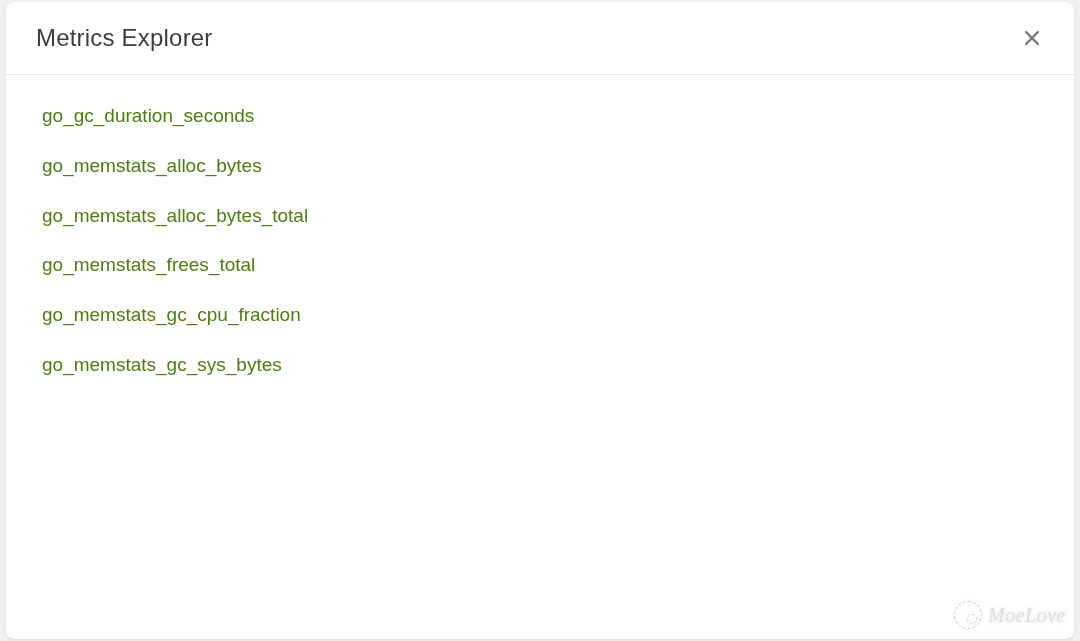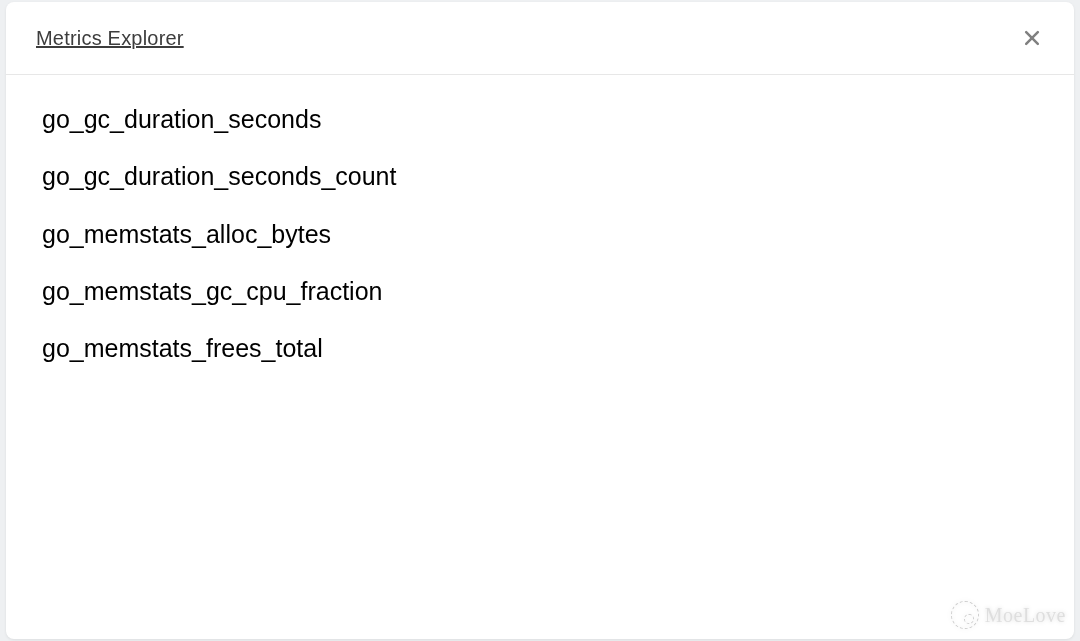--- a/index.html
+++ b/index.html
@@ -26,25 +26,24 @@
       overflow: hidden;
     }
     .modal-header {
       display: flex;
       align-items: center;
       justify-content: space-between;
       padding: 22px 28px 22px 30px;
       border-bottom: 1px solid #e7e7e7;
     }
     .modal-title {
-      font-size: 20px;
+      font-size: 24px;
       font-weight: 400;
       color: #3d3d3d;
       letter-spacing: 0.2px;
-      text-decoration: underline;
     }
     .close-btn {
       background: none;
       border: none;
       cursor: pointer;
       padding: 4px;
       color: #808080;
       display: flex;
       align-items: center;
       justify-content: center;
@@ -52,22 +51,22 @@
     .close-btn svg {
       width: 20px;
       height: 20px;
     }
     .metrics-list {
       padding: 16px 0 0 0;
       overflow-y: auto;
       flex: 1;
     }
     .metric-item {
-      font-size: 25px;
-      color: #000000;
+      font-size: 19px;
+      color: #4d7c0f;
       padding: 13px 36px;
       cursor: pointer;
       line-height: 1.25;
     }
     .watermark {
       position: absolute;
       right: 14px;
       bottom: 12px;
       display: flex;
       align-items: center;
@@ -89,43 +88,45 @@
       position: absolute;
       right: 4px;
       bottom: 4px;
       width: 8px;
       height: 8px;
       border: 1.5px dashed rgba(200,200,200,0.9);
       border-radius: 50%;
     }
     .watermark-text {
       font-size: 20px;
+      font-style: italic;
       color: rgba(220,220,220,0.9);
       font-family: Georgia, "Times New Roman", serif;
       letter-spacing: 0.5px;
     }
   </style>
 </head>
 <body>
 
 <div class="modal">
   <div class="modal-header">
     <h2 class="modal-title">Metrics Explorer</h2>
     <button class="close-btn">
       <svg viewBox="0 0 24 24" fill="none" stroke="currentColor" stroke-width="3" stroke-linecap="round">
         <line x1="5" y1="5" x2="19" y2="19"></line>
         <line x1="19" y1="5" x2="5" y2="19"></line>
       </svg>
     </button>
   </div>
   <div class="metrics-list">
     <div class="metric-item">go_gc_duration_seconds</div>
-    <div class="metric-item">go_gc_duration_seconds_count</div>
     <div class="metric-item">go_memstats_alloc_bytes</div>
+    <div class="metric-item">go_memstats_alloc_bytes_total</div>
+    <div class="metric-item">go_memstats_frees_total</div>
     <div class="metric-item">go_memstats_gc_cpu_fraction</div>
-    <div class="metric-item">go_memstats_frees_total</div>
+    <div class="metric-item">go_memstats_gc_sys_bytes</div>
   </div>
 </div>
 
 <div class="watermark">
   <span class="watermark-icon"></span>
   <span class="watermark-text">MoeLove</span>
 </div>
 
 </body></html>

